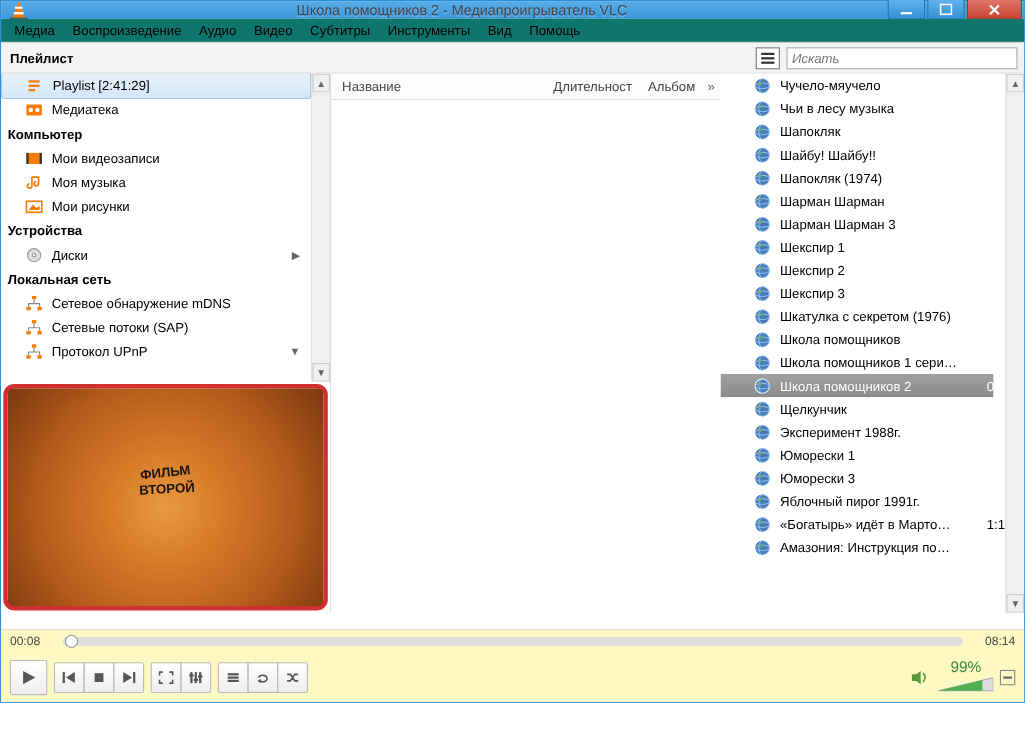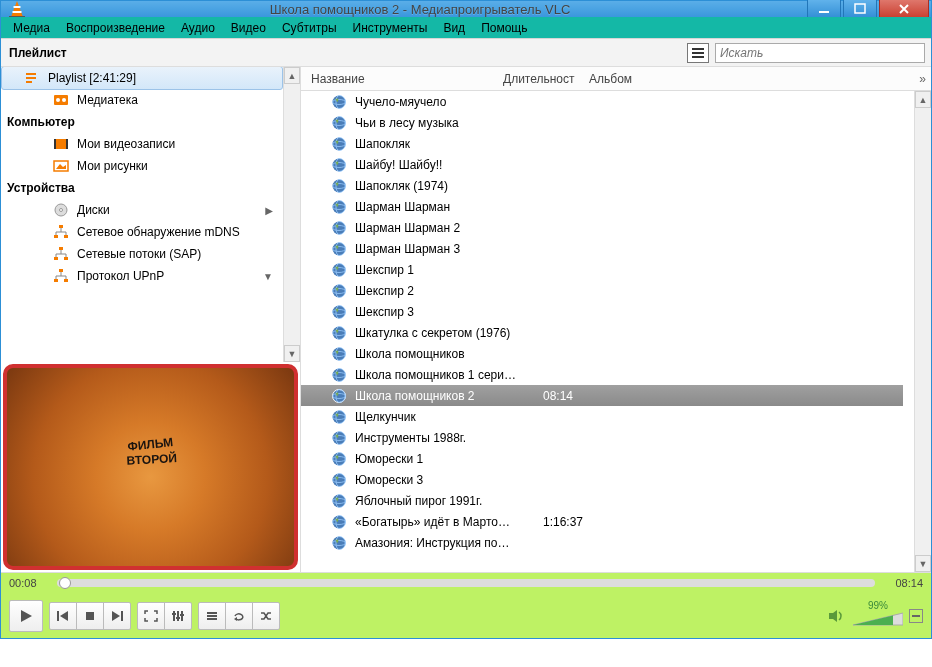--- a/index.html
+++ b/index.html
@@ -10,86 +10,86 @@
 
 .titlebar { height: 16px; background: linear-gradient(#5aaee8,#3a97dd); display: flex; align-items: center; color: #fff; }
 .titlebar .app-icon { width: 20px; height: 20px; margin: 0 6px; }
 .titlebar .title { flex: 1; text-align: center; font-size: 13px; color: #333; font-weight: 400;}
 .titlebar .title { color:#444; text-shadow:0 1px 0 #fff3; }
 .wbtn { width: 34px; height: 22px; display:flex; align-items:center; justify-content:center; border:1px solid #2276b8; background:linear-gradient(#63b4ec,#2f8cd4); margin-right:2px; color:#fff; font-weight:bold;}
 .wbtn.close { width:50px; background: linear-gradient(#e07a6f,#c83a2b); border-color:#a82f24;}
 .wbtn svg { display:block;}
 
 
-.menubar { height: 22px; background: #14b8a6; border-bottom: 1px solid #d6d6d6; display: flex; align-items: center; padding: 0 4px; }
+.menubar { height: 22px; background: #0f766e; border-bottom: 1px solid #d6d6d6; display: flex; align-items: center; padding: 0 4px; }
 .menubar span { padding: 3px 8px; cursor: default; }
 
 
 .toolbar-row { height: 28px; background: #f3f3f3; border-bottom: 1px solid #ddd; display:flex; align-items:center; padding: 0 6px; gap:6px;}
 .toolbar-row .label { font-weight: bold; flex:0 0 300px; padding-left:2px;}
 .toolbar-row .spacer { flex:1; }
 .toolbar-row .viewbtn { width:22px; height:20px; border:1px solid #777; background:#fff; display:flex; align-items:center; justify-content:center;}
 .toolbar-row input { width:210px; height:20px; border:1px solid #aaa; padding:1px 4px; font-style:italic; color:#888;}
 
 
 .main { flex:1; display:flex; overflow:hidden; background:#fff;}
 
 
 .sidebar { width: 300px; border-right:1px solid #ddd; display:flex; flex-direction:column; overflow:hidden;}
 .tree { flex:1; overflow-y:auto; position:relative;}
 .tree .scrollbar-right { position:absolute; right:0; top:0; bottom:0; width:17px; background:#f0f0f0; border-left:1px solid #ddd; display:flex; flex-direction:column;}
 .scroll-arrow{height:17px;display:flex;align-items:center;justify-content:center;background:#f0f0f0;border:1px solid #ccc; font-size:9px; color:#666;}
 .scroll-track{flex:1; background:#f0f0f0;}
 .tree-inner{padding-right:17px;}
 .tree-cat { font-weight:bold; padding:4px 6px; background:#fff;}
-.tree-item { display:flex; align-items:center; padding:3px 6px 3px 22px; gap:8px; cursor:default;margin-left:30px;}
+.tree-item { display:flex; align-items:center; padding:3px 6px 3px 22px; gap:8px; cursor:default;}
 .tree-item.selected { background: linear-gradient(#e9f2fb,#d3e7f9); border:1px solid #9cc3e8; border-radius:3px; margin:-1px 0;}
 .tree-item .ticon{width:16px;height:16px;flex:none;}
 .tree-item .chev{margin-left:auto; color:#666; font-size:10px; padding-right:4px;}
 
 .preview { height:206px; border:4px solid #d03030; border-radius:10px; margin:2px; position:relative; overflow:hidden; background: radial-gradient(circle at 50% 55%, #e89840 0%, #d67a28 30%, #b45a1a 65%, #7a3810 100%);}
 .preview .film-text{position:absolute; left:50%; top:42%; transform:translate(-50%,-50%) rotate(-6deg); font-family:"Comic Sans MS",cursive; font-size:28px; color:#1a1410; font-weight:bold; text-align:center; line-height:1.05;}
 .preview .film-text span{display:block;}
 .preview .film-text span.ln2{transform:rotate(3deg) translateY(2px);}
 
 
-.playlist { flex:1; display:flex; flex-direction:column; overflow:hidden;}
+.playlist { flex:1; display:flex; flex-direction:row; overflow:hidden;}
 .plist-header { height:24px; display:flex; align-items:center; border-bottom:1px solid #ddd; background:#fcfcfc; padding-left:4px;}
 .plist-header .col { padding:4px 6px; font-weight:400; color:#444;}
 .col-title{flex:0 0 192px;}
 .col-dur{flex:0 0 86px;}
 .col-album{flex:1;}
 .plist-header .chev{margin-left:auto; width:17px; text-align:center; color:#666;}
 .plist-body { flex:1; overflow:hidden; position:relative;}
 .plist-body .scrollbar-right{position:absolute;right:0;top:0;bottom:0;width:17px;background:#f0f0f0;border-left:1px solid #ddd;display:flex;flex-direction:column;}
 .rows{padding-right:28px;}
 .row{display:flex; align-items:center; height:21px; padding-left:30px; gap:8px;}
 .row .ricon{width:16px;height:16px;flex:none;}
 .row .rtitle{flex:0 0 180px; white-space:nowrap; overflow:hidden; text-overflow:ellipsis;}
 .row .rdur{flex:0 0 80px;}
 .row.selected{background:linear-gradient(#a0a0a0,#8a8a8a); color:#fff;}
 .row.selected .ricon svg circle{stroke:#fff;}
 
 
-.controls { height:66px; background:#bef264; border-top:1px solid #ddd; display:flex; flex-direction:column;}
+.controls { height:66px; background:#fef9c3; border-top:1px solid #ddd; display:flex; flex-direction:column;margin-top:15px;}
 .seek-row{height:20px; display:flex; align-items:center; padding:0 8px; gap:8px;}
 .seek-row .time-l,.seek-row .time-r{font-size:11px; color:#444; width:40px;}
 .seek-row .time-r{text-align:right;}
 .seek-bar{flex:1; height:8px; background:#ddd; border-radius:4px; position:relative;}
 .seek-bar .knob{position:absolute; left:1%; top:50%; width:12px; height:12px; border-radius:50%; background:#fff; border:1px solid #999; transform:translate(-50%,-50%);}
 .btn-row{flex:1; display:flex; align-items:center; padding:0 8px; gap:6px;}
 .cbtn{width:28px;height:28px;border:1px solid #bbb;background:linear-gradient(#fff,#eee);display:flex;align-items:center;justify-content:center;border-radius:2px;}
 .cbtn.play{width:34px;height:32px;}
 .cbtn svg{display:block;}
 .cbtn-group{display:flex;}
 .cbtn-group .cbtn{border-radius:0;margin-left:-1px;}
 .cbtn-group .cbtn:first-child{border-radius:2px 0 0 2px;margin-left:0;}
 .cbtn-group .cbtn:last-child{border-radius:0 2px 2px 0;}
 .vol-area{margin-left:auto; display:flex; align-items:center; gap:6px;}
-.vol-pct{font-size:10px; color:#3a8a3a;}
+.vol-pct{font-size:14px; color:#3a8a3a;}
 .vol-tri{width:50px;height:20px;position:relative;}
 .vol-tri svg{display:block;}
 .vol-flat{width:14px;height:14px;border:1px solid #888;display:flex;align-items:center;justify-content:center;}
 </style>
 </head>
 <body>
 
 <div class="window">
 
   <div class="titlebar">
@@ -168,34 +168,41 @@
           <div class="tree-item">
             <span class="ticon"><svg viewBox="0 0 16 16">
                   <rect x="1" y="3" width="14" height="10" fill="#f57c00"></rect>
                   <rect x="1" y="3" width="2" height="10" fill="#333"></rect>
                   <rect x="13" y="3" width="2" height="10" fill="#333"></rect>
                 </svg></span>
             <span>Мои видеозаписи</span>
           </div>
           <div class="tree-item">
             <span class="ticon"><svg viewBox="0 0 16 16">
+                  <path d="M6 3 v8 a2 2 0 1 1 -2 -2 M6 3 h6 v6 a2 2 0 1 1 -2 -2" fill="none" stroke="#f57c00" stroke-width="1.5"></path>
+                </svg></span>
+            <span>Моя музыка</span>
+          </div>
+          <div class="tree-item">
+            <span class="ticon"><svg viewBox="0 0 16 16">
                   <rect x="1" y="3" width="14" height="10" fill="none" stroke="#f57c00" stroke-width="1.5"></rect>
                   <polygon points="3,11 7,6 10,9 13,7 13,11" fill="#f57c00"></polygon>
                 </svg></span>
             <span>Мои рисунки</span>
           </div>
           <div class="tree-cat">Устройства</div>
           <div class="tree-item">
             <span class="ticon"><svg viewBox="0 0 16 16">
                   <circle cx="8" cy="8" r="6" fill="#ddd" stroke="#999"></circle>
                   <circle cx="8" cy="8" r="1.5" fill="#fff" stroke="#999"></circle>
                 </svg></span>
             <span>Диски</span>
             <span class="chev">▶</span>
           </div>
+          <div class="tree-cat">Локальная сеть</div>
           <div class="tree-item">
             <span class="ticon"><svg viewBox="0 0 16 16">
                   <rect x="6" y="1" width="4" height="3" fill="#f57c00"></rect>
                   <rect x="1" y="11" width="4" height="3" fill="#f57c00"></rect>
                   <rect x="11" y="11" width="4" height="3" fill="#f57c00"></rect>
                   <path d="M8 4 v4 M8 8 h-5 v3 M8 8 h5 v3" stroke="#888" fill="none"></path>
                 </svg></span>
             <span>Сетевое обнаружение mDNS</span>
           </div>
           <div class="tree-item">
@@ -301,30 +308,20 @@
               <span class="rtitle">Шарман Шарман</span>
               <span class="rdur"></span>
             </div>
             <div class="row">
               <span class="ricon"><svg viewBox="0 0 16 16">
                   <circle cx="8" cy="8" r="6.5" fill="#4a7db8"></circle>
                   <ellipse cx="8" cy="8" rx="6.5" ry="2.5" fill="none" stroke="#9cf" stroke-width="0.8"></ellipse>
                   <path d="M8 1.5 a6.5 6.5 0 0 1 0 13 a3 6.5 0 0 1 0-13" fill="none" stroke="#9cf" stroke-width="0.8"></path>
                   <path d="M4 4 q2 2 3 0 q1 3 -1 4" fill="#7a5"></path>
                 </svg></span>
-              <span class="rtitle">Шарман Шарман 2</span>
-              <span class="rdur"></span>
-            </div>
-            <div class="row">
-              <span class="ricon"><svg viewBox="0 0 16 16">
-                  <circle cx="8" cy="8" r="6.5" fill="#4a7db8"></circle>
-                  <ellipse cx="8" cy="8" rx="6.5" ry="2.5" fill="none" stroke="#9cf" stroke-width="0.8"></ellipse>
-                  <path d="M8 1.5 a6.5 6.5 0 0 1 0 13 a3 6.5 0 0 1 0-13" fill="none" stroke="#9cf" stroke-width="0.8"></path>
-                  <path d="M4 4 q2 2 3 0 q1 3 -1 4" fill="#7a5"></path>
-                </svg></span>
               <span class="rtitle">Шарман Шарман 3</span>
               <span class="rdur"></span>
             </div>
             <div class="row">
               <span class="ricon"><svg viewBox="0 0 16 16">
                   <circle cx="8" cy="8" r="6.5" fill="#4a7db8"></circle>
                   <ellipse cx="8" cy="8" rx="6.5" ry="2.5" fill="none" stroke="#9cf" stroke-width="0.8"></ellipse>
                   <path d="M8 1.5 a6.5 6.5 0 0 1 0 13 a3 6.5 0 0 1 0-13" fill="none" stroke="#9cf" stroke-width="0.8"></path>
                   <path d="M4 4 q2 2 3 0 q1 3 -1 4" fill="#7a5"></path>
                 </svg></span>
@@ -401,21 +398,21 @@
               <span class="rtitle">Щелкунчик</span>
               <span class="rdur"></span>
             </div>
             <div class="row">
               <span class="ricon"><svg viewBox="0 0 16 16">
                   <circle cx="8" cy="8" r="6.5" fill="#4a7db8"></circle>
                   <ellipse cx="8" cy="8" rx="6.5" ry="2.5" fill="none" stroke="#9cf" stroke-width="0.8"></ellipse>
                   <path d="M8 1.5 a6.5 6.5 0 0 1 0 13 a3 6.5 0 0 1 0-13" fill="none" stroke="#9cf" stroke-width="0.8"></path>
                   <path d="M4 4 q2 2 3 0 q1 3 -1 4" fill="#7a5"></path>
                 </svg></span>
-              <span class="rtitle">Инструменты 1988г.</span>
+              <span class="rtitle">Эксперимент 1988г.</span>
               <span class="rdur"></span>
             </div>
             <div class="row">
               <span class="ricon"><svg viewBox="0 0 16 16">
                   <circle cx="8" cy="8" r="6.5" fill="#4a7db8"></circle>
                   <ellipse cx="8" cy="8" rx="6.5" ry="2.5" fill="none" stroke="#9cf" stroke-width="0.8"></ellipse>
                   <path d="M8 1.5 a6.5 6.5 0 0 1 0 13 a3 6.5 0 0 1 0-13" fill="none" stroke="#9cf" stroke-width="0.8"></path>
                   <path d="M4 4 q2 2 3 0 q1 3 -1 4" fill="#7a5"></path>
                 </svg></span>
               <span class="rtitle">Юморески 1</span>

